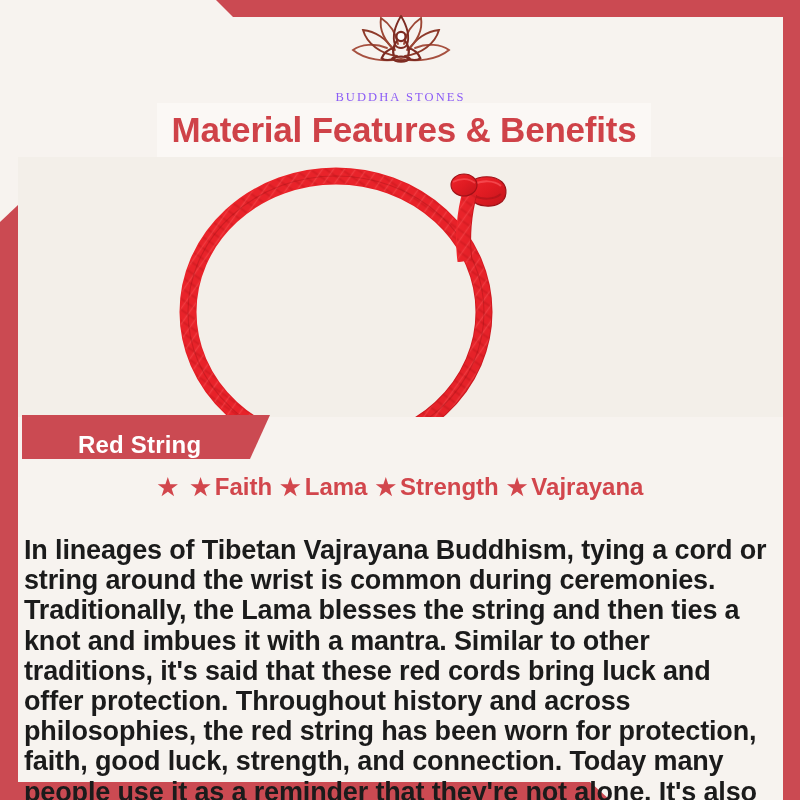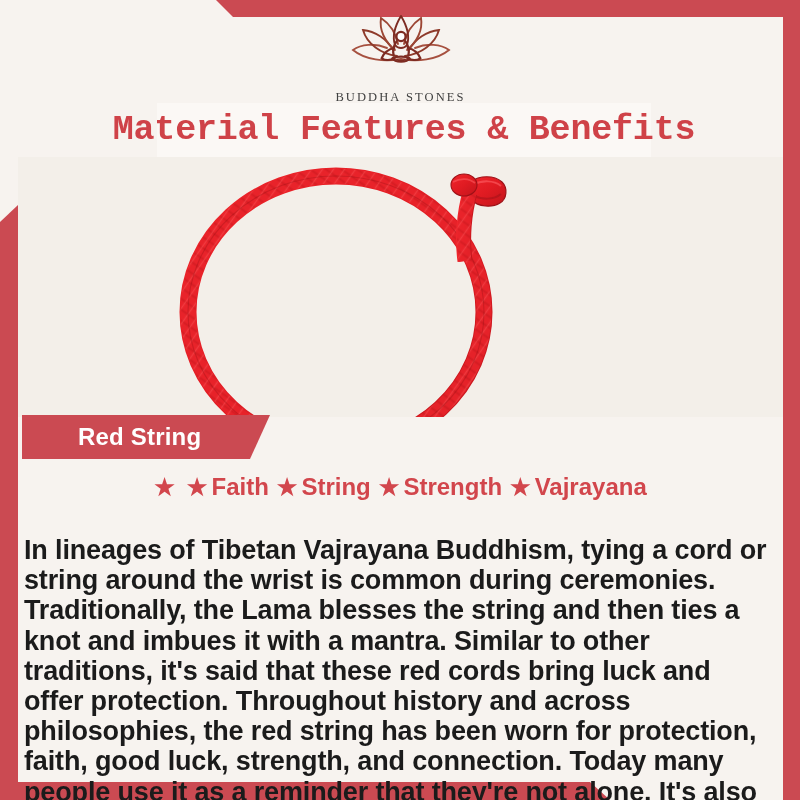--- a/index.html
+++ b/index.html
@@ -47,55 +47,55 @@
   }
   .logo-wrap{
     display:flex;flex-direction:column;align-items:center;justify-content:flex-start;
     margin-top:2px;
   }
   .logo-mark{display:block;}
   .logo-text{
     margin-top:12px;
     font-family:"Liberation Serif",serif;
     font-size:12.5px;letter-spacing:2.1px;
-    color:#404040;font-weight:400;
+    color:#8b5cf6;font-weight:400;
     white-space:nowrap;
   }
 
   
   .title-banner{
     position:absolute;top:103px;left:157px;width:494px;height:54px;
     background:#fbf8f5;
     display:flex;align-items:center;justify-content:center;
     box-shadow:0 1px 0 rgba(0,0,0,0.02);
   }
   .title-text{
     color:#cf4248;
-    font-family:Liberation Mono, monospace;
+    font-family:Liberation Sans, sans-serif;
     font-weight:bold;
     font-size:35px;
     letter-spacing:-0.2px;
     white-space:nowrap;
   }
 
   
   .photo{
     position:absolute;top:157px;left:18px;right:17px;height:260px;
     background:#f3efe9;
     overflow:hidden;
   }
   .photo svg{position:absolute;top:0;left:0;}
 
   
   .label-banner{
     position:absolute;top:415px;left:22px;width:248px;height:44px;
     background:#cb4a52;
     -webkit-clip-path:polygon(0 0, 248px 0, 228px 44px, 0 44px);
     clip-path:polygon(0 0, 248px 0, 228px 44px, 0 44px);
-    display:flex;align-items:center;
+    display:flex;align-items:flex-end;
   }
   .label-text{
     color:#ffffff;font-weight:bold;font-size:24px;
     margin-left:56px;letter-spacing:0.2px;
     font-family:"Liberation Sans",sans-serif;
   }
 
   
   .benefits{
     position:absolute;top:466px;left:18px;right:17px;height:42px;
@@ -224,21 +224,21 @@
   <div class="benefits">
     <span class="benefit">
       <span class="star">★</span>
     </span>
     <span class="benefit">
       <span class="star">★</span>
       <span>Faith</span>
     </span>
     <span class="benefit">
       <span class="star">★</span>
-      <span>String</span>
+      <span>Lama</span>
     </span>
     <span class="benefit">
       <span class="star">★</span>
       <span>Strength</span>
     </span>
     <span class="benefit">
       <span class="star">★</span>
       <span>Vajrayana</span>
     </span>
   </div>

